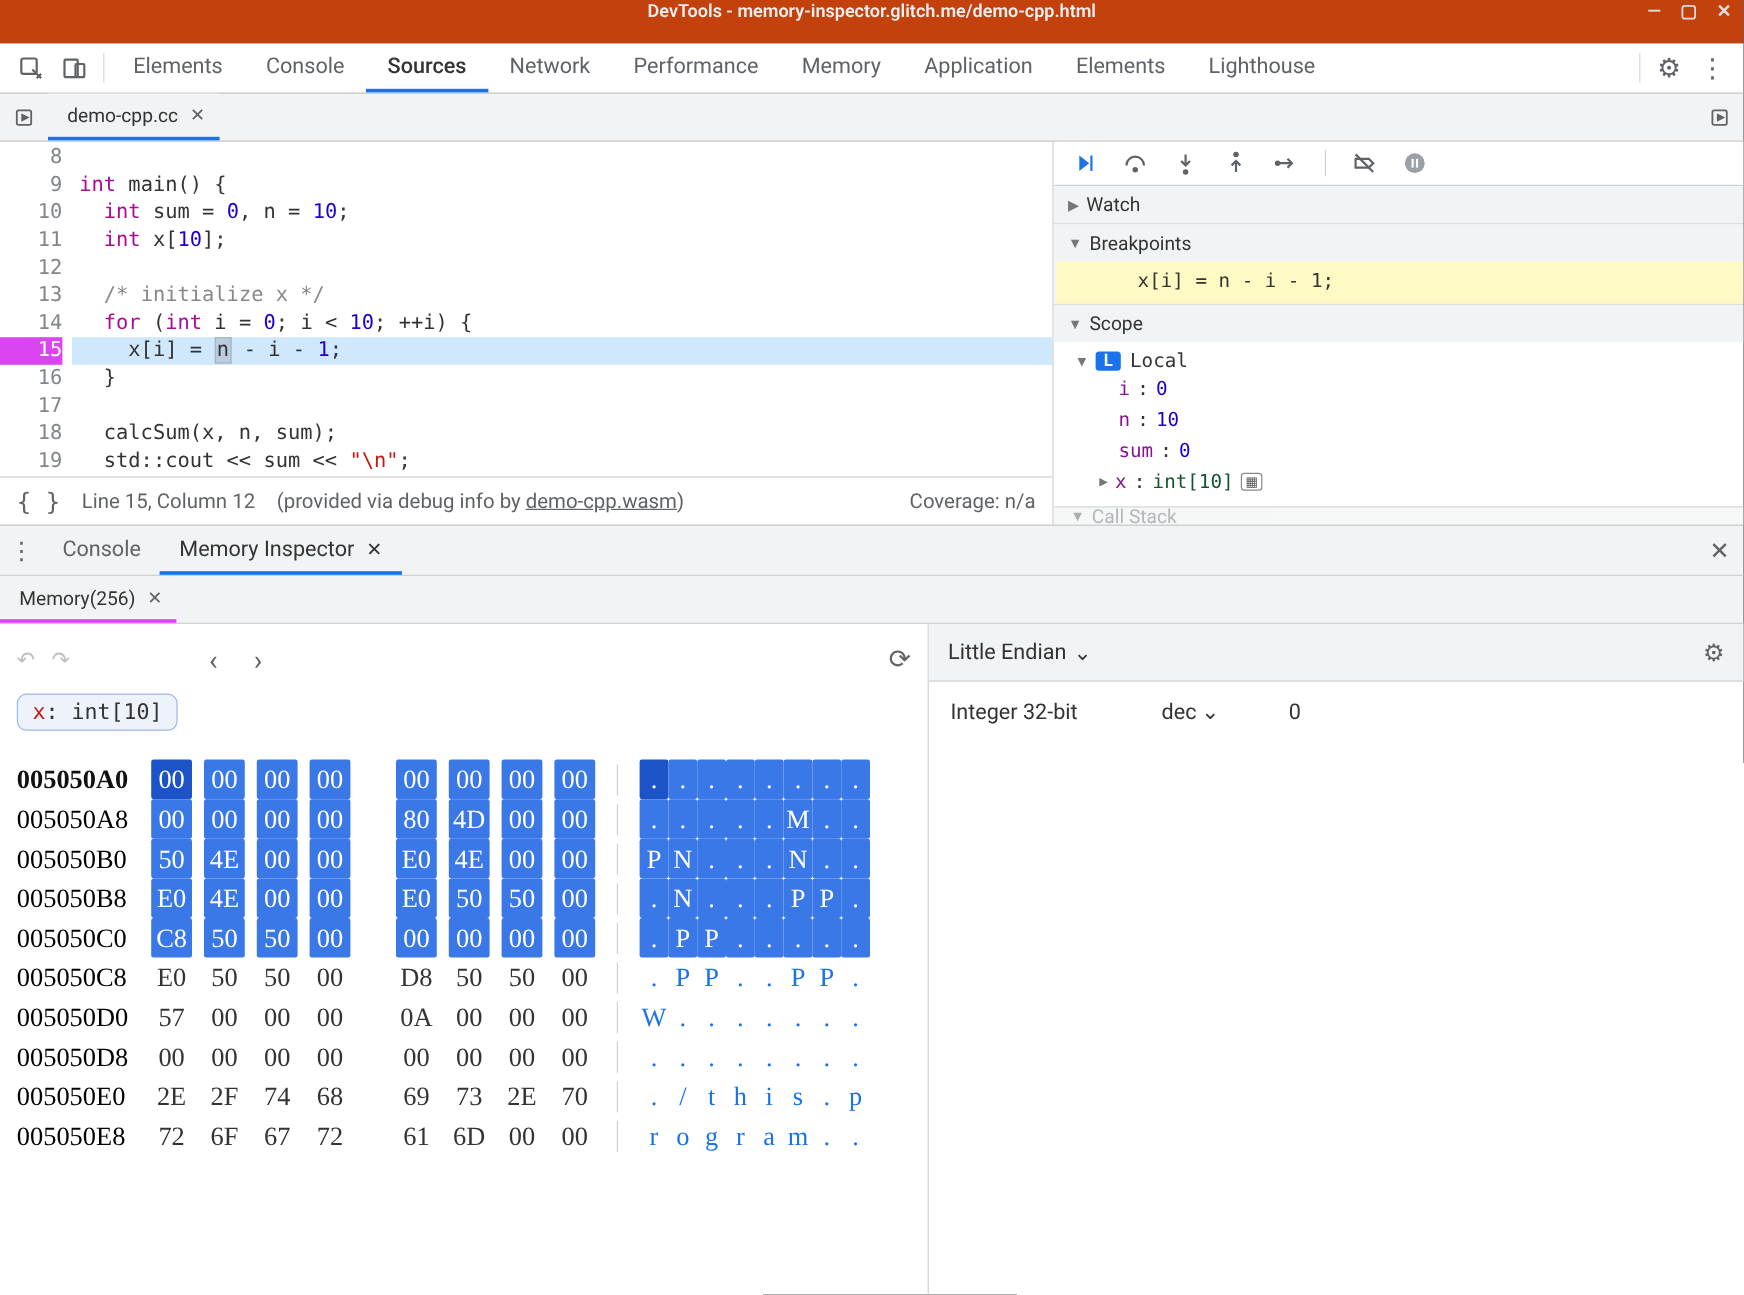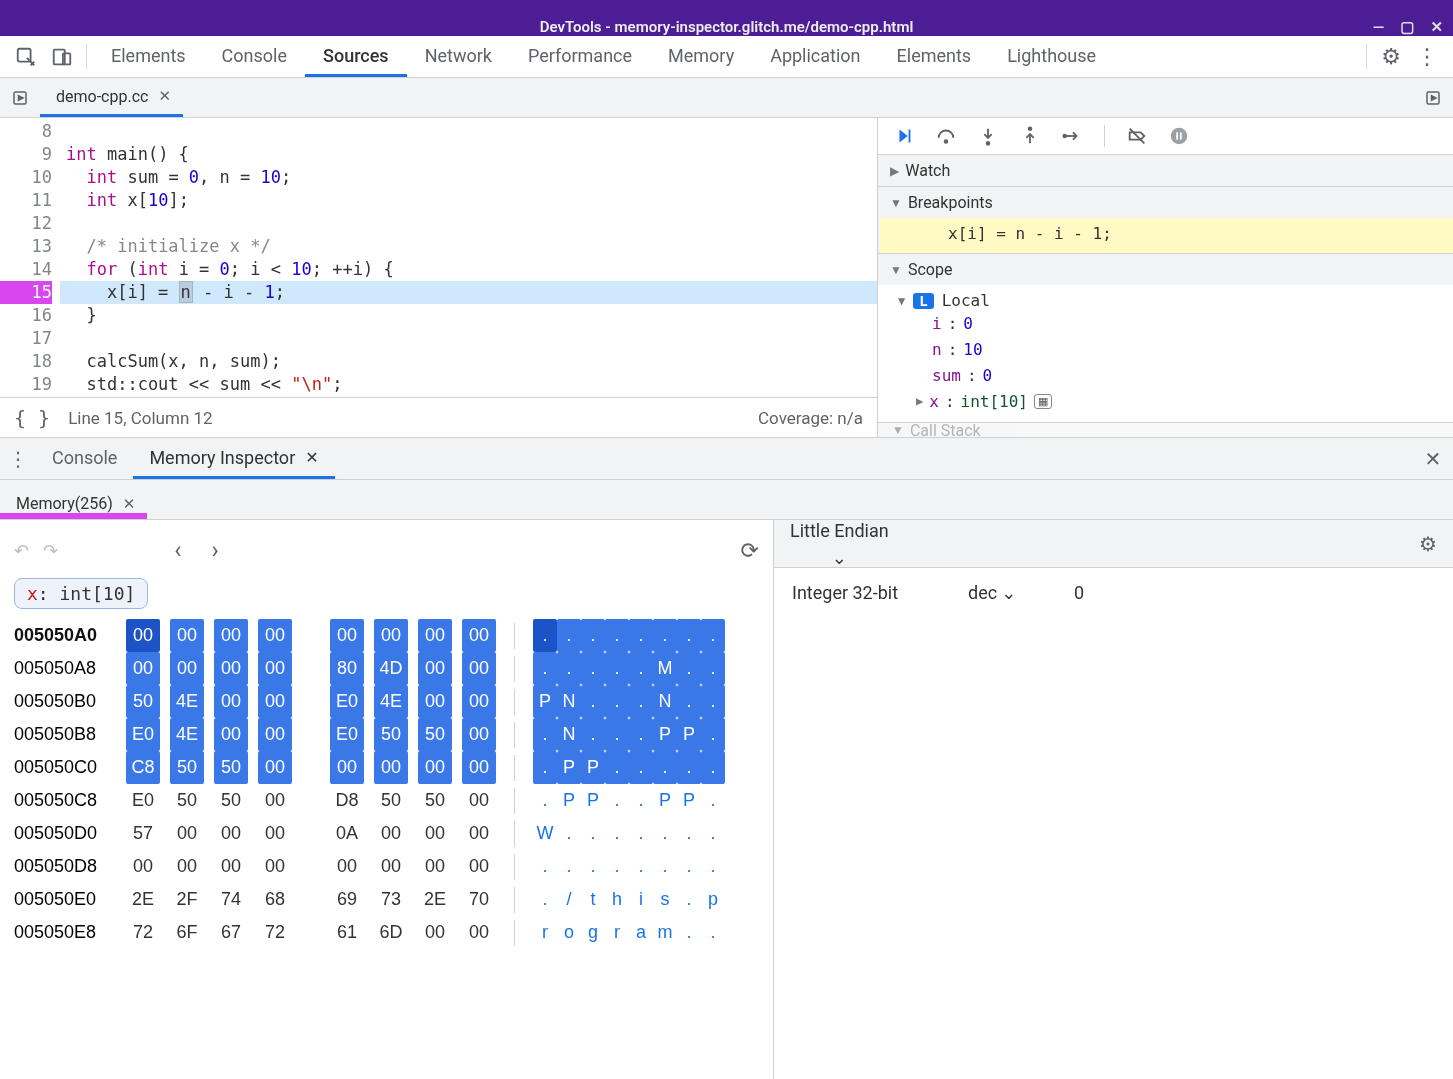--- a/index.html
+++ b/index.html
@@ -9,25 +9,25 @@
     background: #000;
     color: #333;
     height: 1079px;
     width: 1453px;
     overflow: hidden;
     display: flex;
     flex-direction: column;
   }
   
   .titlebar {
-    background: #4c1d95;
+    background: #c2410c;
     color: #eee;
     height: 36px;
     display: flex;
-    align-items: flex-end;
+    align-items: flex-start;
     justify-content: center;
     position: relative;
     font-size: 15px;
     font-weight: 600;
   }
   .titlebar .win-controls {
     position: absolute;
     right: 10px;
     display: flex;
     gap: 16px;
@@ -234,22 +234,22 @@
   .dt-spacer{flex:1;}
   .dt-x { width:40px; display:flex;align-items:center;justify-content:center;color:#5f6368;font-size:20px;}
 
   .mem-filetabs {
     background:#f1f3f4;
     height:40px;
     display:flex;align-items:stretch;
     border-bottom:1px solid #d0d0d0;
   }
   .mft-tab {
-    padding:0 12px 0 16px;display:flex;align-items:flex-end;gap:10px;font-size:16px;color:#333;
-    border-bottom:6px solid #d946ef;
+    padding:0 12px 0 16px;display:flex;align-items:center;gap:10px;font-size:16px;color:#333;
+    border-bottom:3px solid #d946ef;
   }
 
   
   .mem-body {
     flex:1;
     display:flex;
     background:#fff;
     min-height:0;
   }
   .hex-pane { flex:1; display:flex;flex-direction:column; padding: 10px 14px; }
@@ -275,23 +275,23 @@
     background:#eef3fb;
     border-radius:8px;
     padding:4px 12px;
     font-family:ui-monospace,monospace;
     font-size:18px;
     margin-top:8px;
   }
   .chip .pname { color:#c41a16; }
 
   .hex-grid {
-    margin-top:10px;
-    font-family:Liberation Sans, sans-serif;
-    font-size:18px;
+    margin-top:24px;
+    font-family:Liberation Serif, serif;
+    font-size:22px;
     line-height:33px;
   }
   .hex-row { display:flex; align-items:center; height:33px; gap:12px; }
   .addr-col { width:100px; color:#000000; }
   .hex-row.first .addr-col { color:#111; font-weight:600; }
   .byte-group { display:flex; gap:10px; }
   .byte {
     width:34px; text-align:center; color:#333;
   }
   .byte.sel {
@@ -314,21 +314,21 @@
     padding: 0;
   }
   .interp-hdr {
     height:48px;
     background:#f1f3f4;
     display:flex;align-items:center;justify-content:space-between;
     padding:0 16px;
     font-size:18px;
     border-bottom:1px solid #d0d0d0;
   }
-  .endian { display:flex;align-items:center;gap:6px;flex-direction:column;}
+  .endian { display:flex;align-items:center;gap:6px;}
   .gear-icon { color:#5f6368; font-size:20px;}
   .interp-row {
     display:flex;align-items:center;
     padding:14px 18px;
     gap:36px;
     font-size:18px;
     color:#333;
   }
   .interp-row .kind { flex:0 0 140px; }
   .interp-row .fmt  { flex:0 0 70px; display:flex;align-items:center;gap:4px;}
@@ -412,20 +412,23 @@
           <div style="height: 23px;">17</div>
           <div style="height: 23px;">18</div>
           <div style="height: 23px;">19</div>
           <div style="height: 23px;">20</div>
         </div>
       <div class="codelines" id="codelines"><div class="codeline"></div><div class="codeline"><span class="tok-kw">int</span> main() {</div><div class="codeline">  <span class="tok-kw">int</span> sum = <span class="tok-num">0</span>, n = <span class="tok-num">10</span>;</div><div class="codeline">  <span class="tok-kw">int</span> x[<span class="tok-num">10</span>];</div><div class="codeline"></div><div class="codeline">  <span class="tok-cm">/* initialize x */</span></div><div class="codeline">  <span class="tok-kw">for</span> (<span class="tok-kw">int</span> i = <span class="tok-num">0</span>; i &lt; <span class="tok-num">10</span>; ++i) {</div><div class="codeline hl">    x[i] = <span class="tok-hl-token">n</span> - i - <span class="tok-num">1</span>;</div><div class="codeline">  }</div><div class="codeline"></div><div class="codeline">  calcSum(x, n, sum);</div><div class="codeline">  std::cout &lt;&lt; sum &lt;&lt; <span class="tok-str">"\n"</span>;</div><div class="codeline">}</div></div>
     </div>
     <div class="status-line">
       <span class="braces">{ }</span>
       <span>Line 15, Column 12</span>
+      <span>
+        <span>(provided via debug info by </span><a href="#">demo-cpp.wasm</a><span>)</span>
+      </span>
       <span style="margin-left:auto;">Coverage: n/a</span>
     </div>
   </div>
 
   <div class="debug-panel">
     <div class="dbg-toolbar">
       <span class="ico play">
           <svg viewBox="0 0 24 24" width="22" height="22">
             <path fill="#1a73e8" d="M7 5 v14 l9 -7 z"></path>
             <rect x="17" y="5" width="2" height="14" fill="#1a73e8"></rect>

